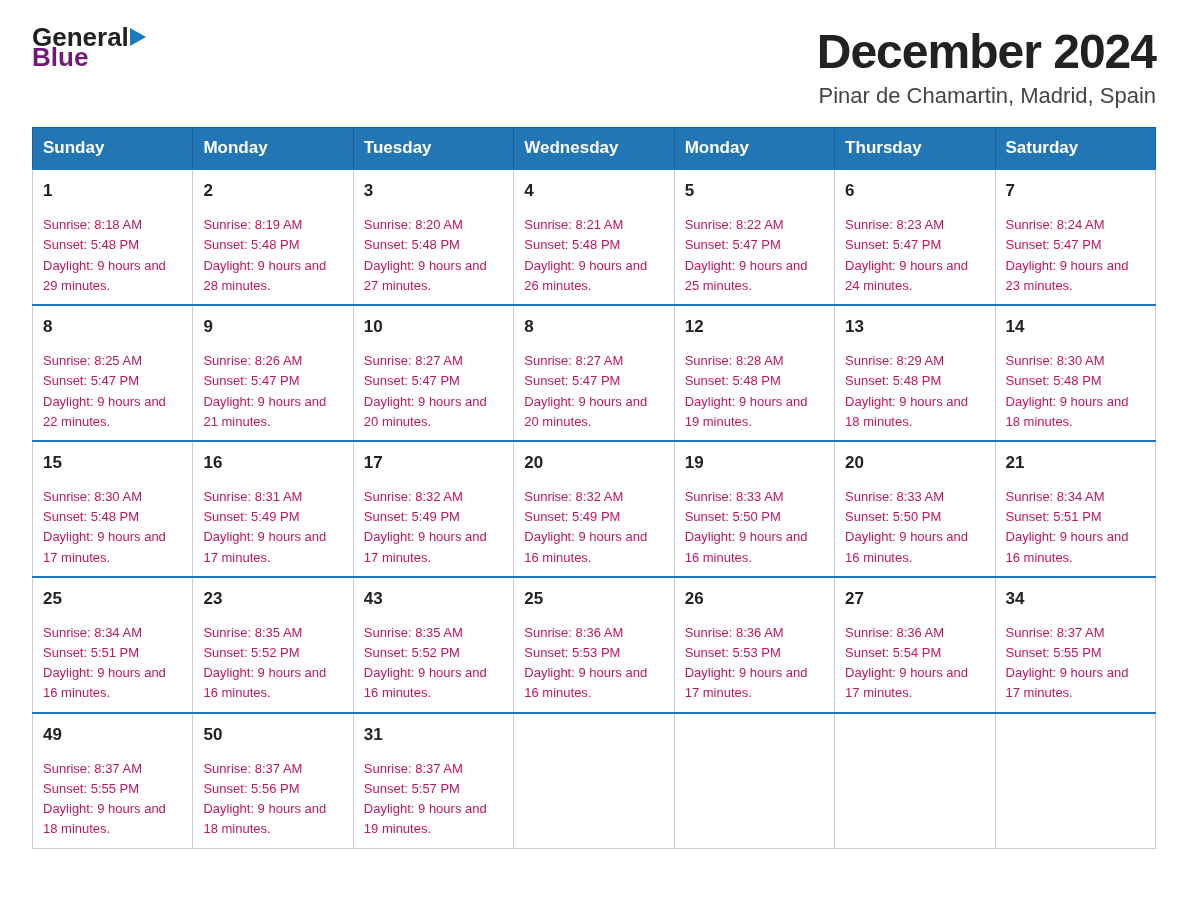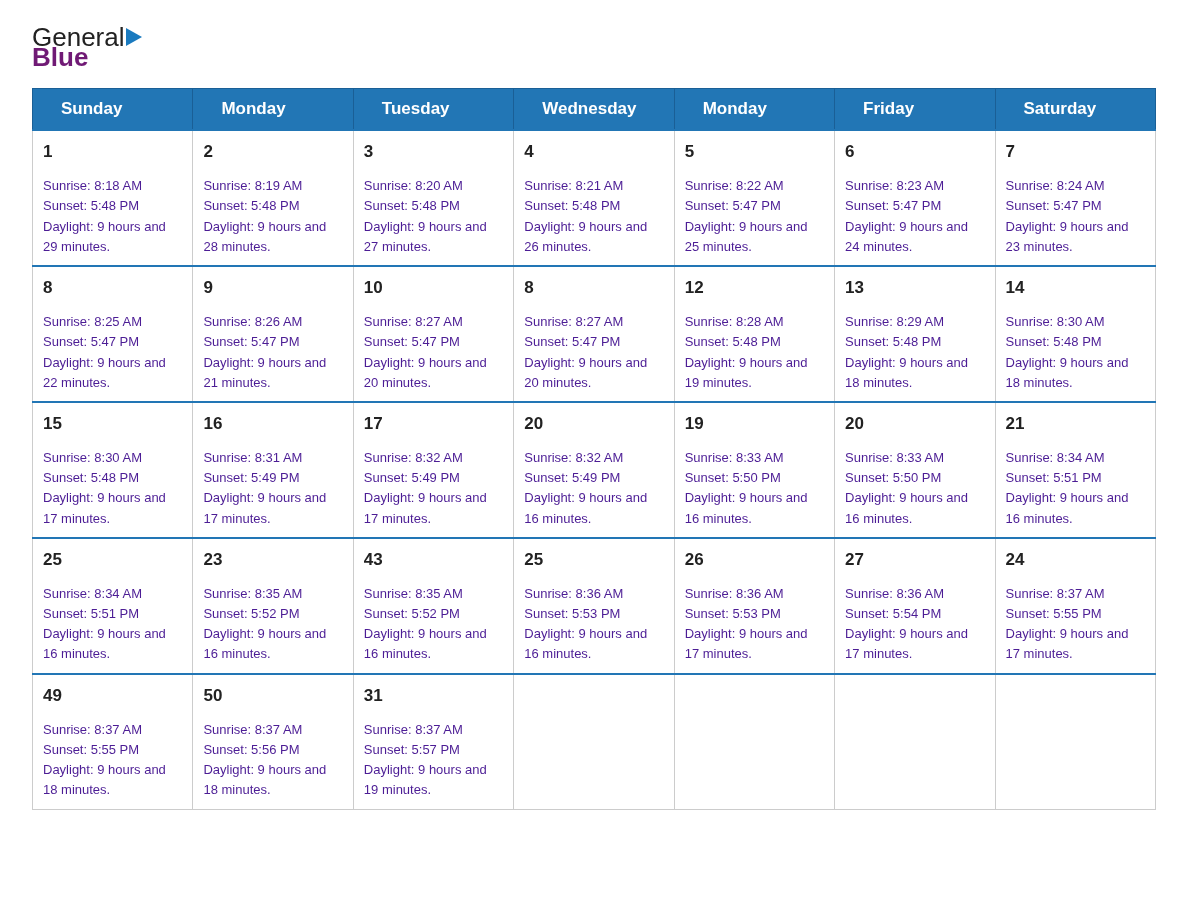--- a/index.html
+++ b/index.html
@@ -40,21 +40,21 @@
     table {
       width: 100%;
       border-collapse: collapse;
       table-layout: fixed;
     }
     thead tr th {
       background-color: #2276b5;
       color: #fff;
       font-size: 17px;
       font-weight: bold;
-      padding: 10px 28px;
+      padding: 10px 10px;
       text-align: left;
       border: 1px solid #1a5f96;
     }
     tbody tr td {
       vertical-align: top;
       padding: 8px 10px;
       border: 1px solid #ccc;
       border-top: 2px solid #2276b5;
       font-size: 13.5px;
       color: #222;
@@ -62,30 +62,30 @@
       line-height: 1.55;
     }
     tbody tr td .day-number {
       font-size: 17px;
       font-weight: bold;
       display: block;
       margin-bottom: 2px;
     }
     tbody tr td .day-info {
       font-size: 13px;
-      color: #4c1d95;
+      color: #be185d;
       margin-top: 11px;
     }
     .logo-row {
       display: flex;
       align-items: center;
     }
     .logo-text-general {
       font-size: 26px;
-      font-weight: normal;
+      font-weight: bold;
       color: #222;
       text-align: center;
     }
     .logo-arrow {
       display: inline-block;
       width: 0;
       height: 0;
       border-top: 9px solid transparent;
       border-bottom: 9px solid transparent;
       border-left: 16px solid #1a7abf;
@@ -103,31 +103,35 @@
 <body>
 
 <div class="header">
   <div class="logo">
     <div class="logo-row">
       <span class="logo-text-general">General</span>
       <span class="logo-arrow"></span>
     </div>
     <span class="logo-underline">Blue</span>
   </div>
+  <div class="title-block">
+    <h1>December 2024</h1>
+    <h2>Pinar de Chamartin, Madrid, Spain</h2>
+  </div>
 </div>
 
 <table>
   <thead>
     <tr>
     <th>Sunday</th>
         <th>Monday</th>
         <th>Tuesday</th>
         <th>Wednesday</th>
         <th>Monday</th>
-        <th>Friday</th>
+        <th>Thursday</th>
         <th>Saturday</th>
       </tr>
   </thead>
   <tbody id="calendar-body">
   <tr>
         <td>
           <span class="day-number">1</span>
           <div class="day-info">Sunrise: 8:18 AM<br>Sunset: 5:48 PM<br>Daylight: 9 hours and 29 minutes.</div>
         </td>
         <td>
@@ -234,21 +238,21 @@
         </td>
         <td>
           <span class="day-number">26</span>
           <div class="day-info">Sunrise: 8:36 AM<br>Sunset: 5:53 PM<br>Daylight: 9 hours and 17 minutes.</div>
         </td>
         <td>
           <span class="day-number">27</span>
           <div class="day-info">Sunrise: 8:36 AM<br>Sunset: 5:54 PM<br>Daylight: 9 hours and 17 minutes.</div>
         </td>
         <td>
-          <span class="day-number">24</span>
+          <span class="day-number">34</span>
           <div class="day-info">Sunrise: 8:37 AM<br>Sunset: 5:55 PM<br>Daylight: 9 hours and 17 minutes.</div>
         </td>
       </tr>
       <tr>
         <td>
           <span class="day-number">49</span>
           <div class="day-info">Sunrise: 8:37 AM<br>Sunset: 5:55 PM<br>Daylight: 9 hours and 18 minutes.</div>
         </td>
         <td>
           <span class="day-number">50</span>

